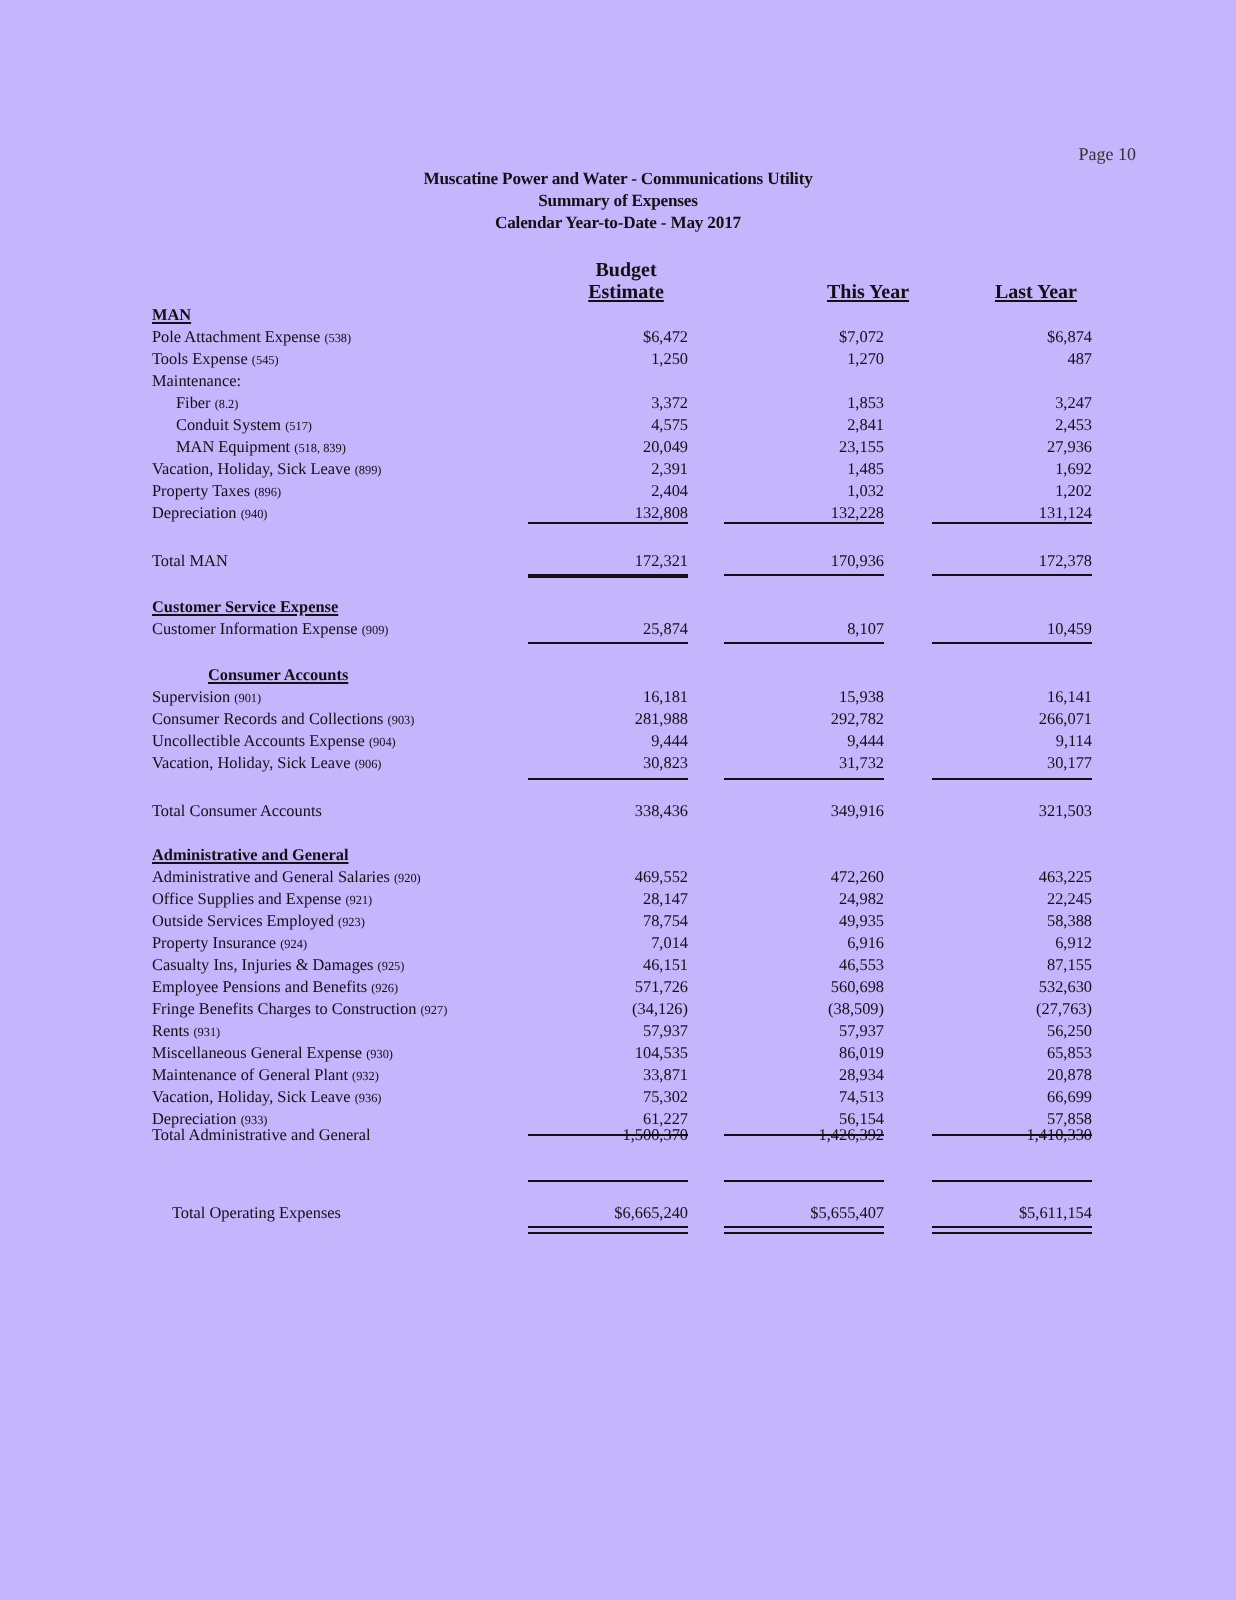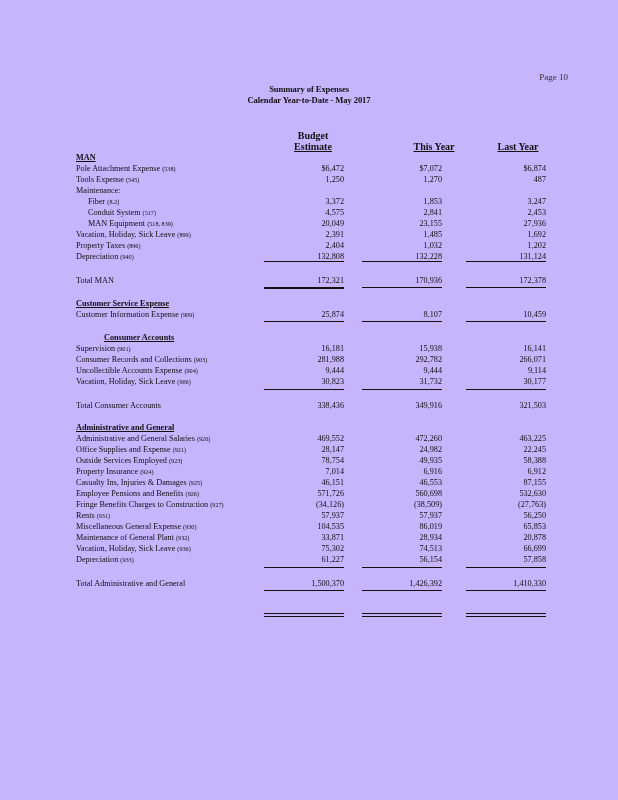--- a/index.html
+++ b/index.html
@@ -25,20 +25,21 @@
     .sm { font-size: 6.2px; }
   </style>
 </head>
 <body>
 
 <div class="page">
 
   <div class="page-num">Page 10</div>
 
   <div class="title-block">
+    <div>Muscatine Power and Water - Communications Utility</div>
     <div>Summary of Expenses</div>
     <div>Calendar Year-to-Date - May 2017</div>
   </div>
 
   <div class="col-head" style="left:264px; top:130px; width:80px;">
     <div style="text-align:center; padding-left:18px;">Budget</div>
     <div style="text-align:center; padding-left:18px;" class="ul">Estimate</div>
   </div>
   <div class="col-head" style="left:382px; top:141px; width:80px; text-align:center; padding-left:12px;">
     <span class="ul">This Year</span>
@@ -248,27 +249,33 @@
         <span class="lbl"><span>Depreciation</span> <span class="sm">(933)</span></span>
         <span class="v v1">61,227</span>
         <span class="v v2">56,154</span>
         <span class="v v3">57,858</span>
       </div>
     </div>
   <div class="rule" style="left:264px; top:567px; width:80px;"></div>
   <div class="rule" style="left:362px; top:567px; width:80px;"></div>
   <div class="rule" style="left:466px; top:567px; width:80px;"></div>
 
-  <div class="row" style="top:578px;">
+  <div class="row" style="top:562px;">
     <span class="lbl">Total Administrative and General</span>
     <span class="v v1">1,500,370</span>
     <span class="v v2">1,426,392</span>
     <span class="v v3">1,410,330</span>
   </div>
   <div class="rule" style="left:264px; top:590px; width:80px;"></div>
   <div class="rule" style="left:362px; top:590px; width:80px;"></div>
   <div class="rule" style="left:466px; top:590px; width:80px;"></div>
 
+  <div class="row" style="top:601px;">
+    <span class="lbl ind2">Total Operating Expenses</span>
+    <span class="v v1">$6,665,240</span>
+    <span class="v v2">$5,655,407</span>
+    <span class="v v3">$5,611,154</span>
+  </div>
   <div class="dbl" style="left:264px; top:613px; width:80px;"></div>
   <div class="dbl" style="left:362px; top:613px; width:80px;"></div>
   <div class="dbl" style="left:466px; top:613px; width:80px;"></div>
 
 </div>
 
 </body></html>

